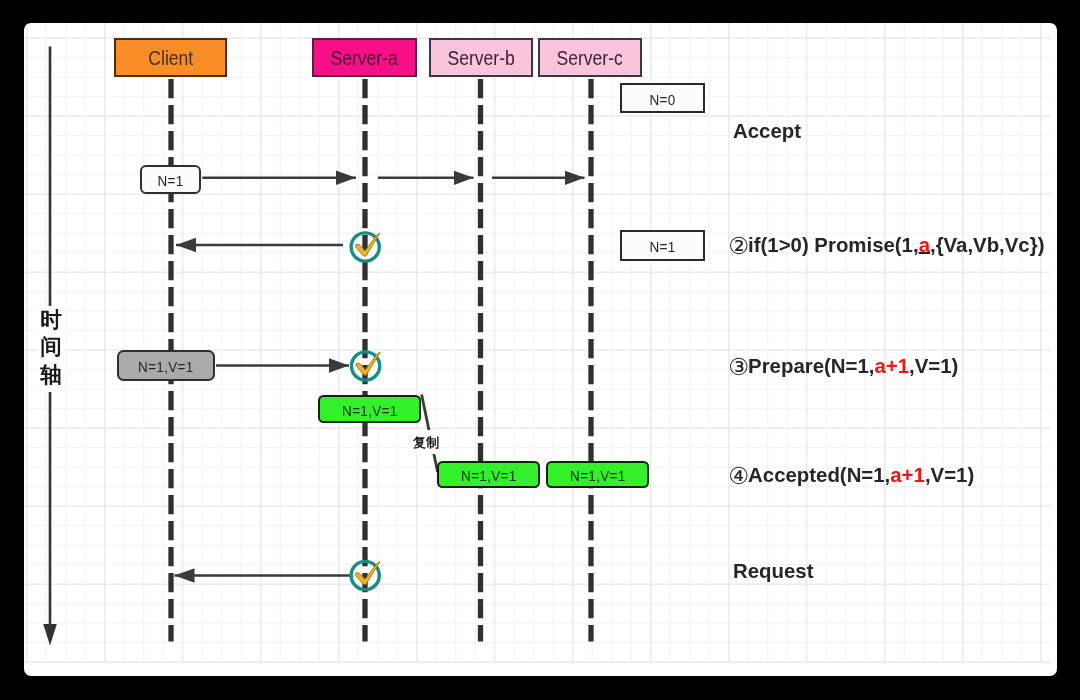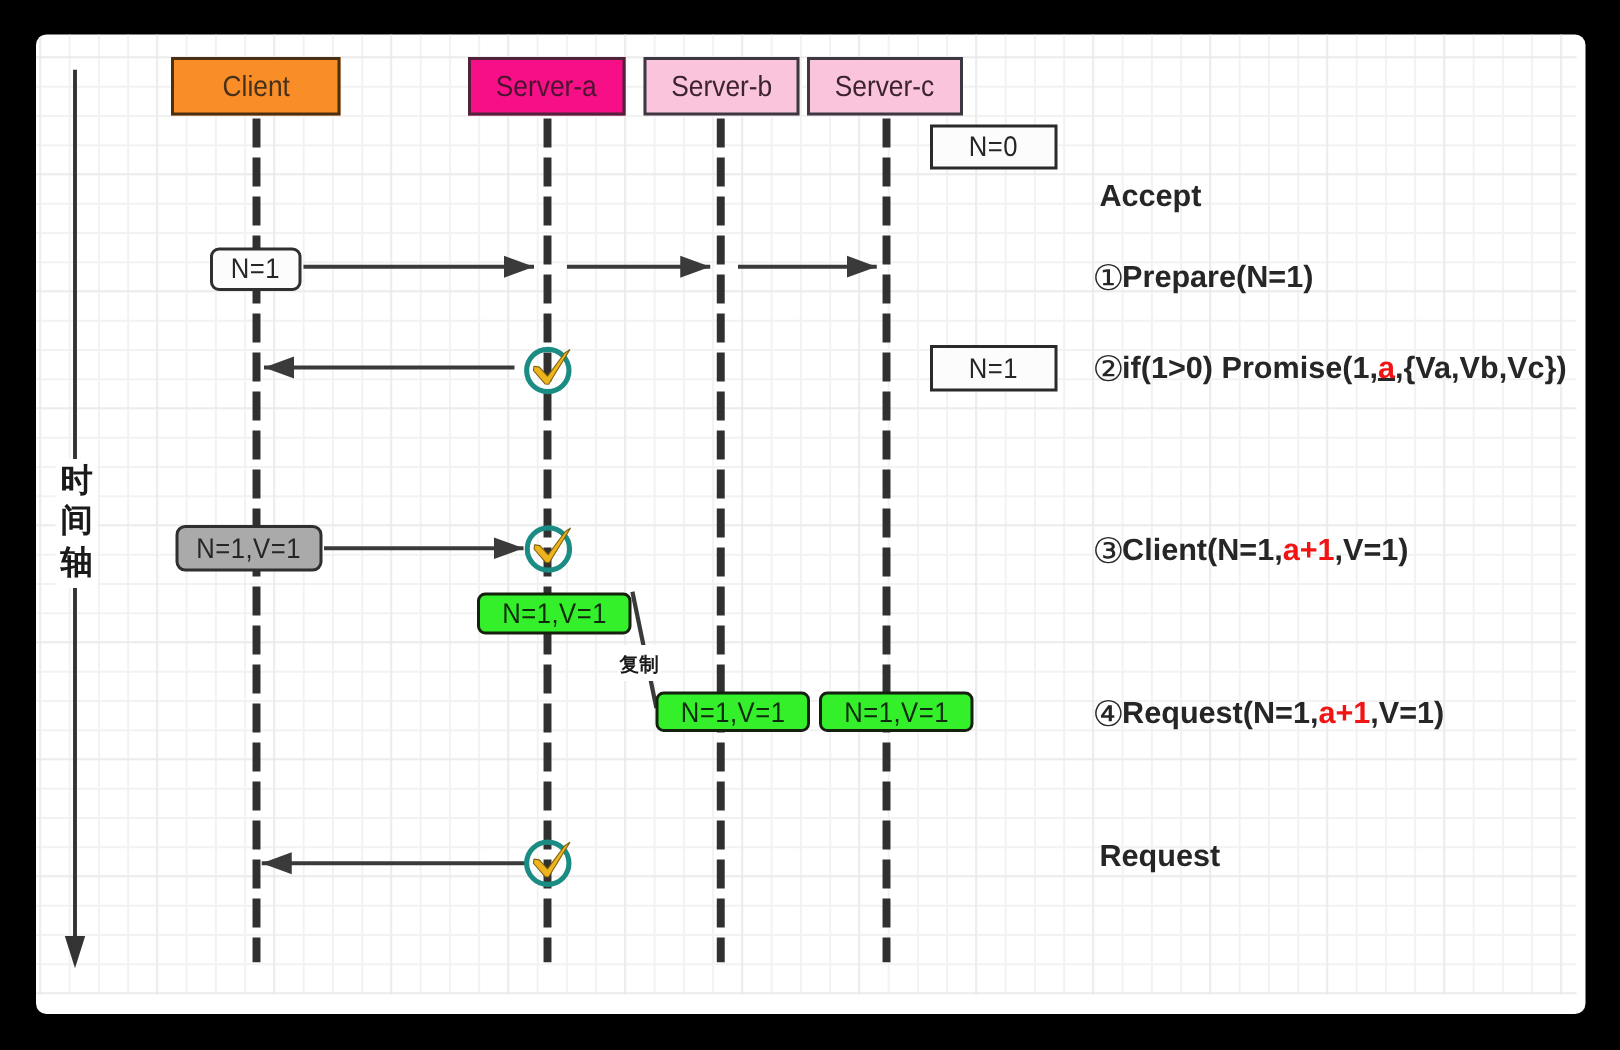--- a/index.html
+++ b/index.html
@@ -23,21 +23,21 @@
   .actor{position:absolute;box-sizing:border-box;border:2.2px solid #3d2b1f;
          display:flex;align-items:center;justify-content:center;
          font-size:19.4px;letter-spacing:0px;}
   .actor span{display:inline-block;transform:scaleX(0.905) translateY(1px);transform-origin:center;}
   .actor.client{border-color:#4a2f10;color:#46301a;}
   .actor.srv-a{border-color:#52223a;color:#4a1430;}
   .actor.srv-bc{border-color:#3d3742;color:#3b2330;}
 
   
   .vbox{position:absolute;box-sizing:border-box;display:flex;align-items:center;
-        justify-content:center;font-size:19px;color:#262626;background:#fcfcfc;
+        justify-content:center;font-size:15px;color:#262626;background:#fcfcfc;
         border:2.4px solid #2f2f2f;letter-spacing:0.35px;padding-top:2px;}
   .vbox span{display:inline-block;transform:scaleX(0.90) translateY(0.2px);transform-origin:center;}
   .vbox.round{border-radius:6px;border-width:2.8px;}
   .vbox.gray{background:#aaaaaa;border-radius:6.5px;border-width:2.8px;}
   .vbox.green{background:#33f02b;border-color:#15210f;border-radius:5.5px;border-width:2.7px;color:#0f2a0c;}
   .vbox.sq{border-width:2.7px;border-color:#2a2a2a;}
 
   
   .caption{position:absolute;font-weight:bold;color:#262626;
            font-size:20.4px;white-space:nowrap;letter-spacing:0px;line-height:24px;}
@@ -145,24 +145,23 @@
     <span>N=1,V=1</span>
   </div>
   <div class="vbox green" style="left:437px;top:461px;width:103px;height:27px;">
     <span>N=1,V=1</span>
   </div>
   <div class="vbox green" style="left:546px;top:461px;width:103px;height:27px;">
     <span>N=1,V=1</span>
   </div>
 
   <div class="caption" style="left:733px;top:119px;"><span>Accept</span></div>
-  <div class="caption" style="left:733.5px;top:171px;"><span class="cnum">①</span><span>Prepare(N=1)</span></div>
   <div class="caption" style="left:733.5px;top:232px;"><span class="cnum">②</span><span>if(1&gt;0) Promise(1,</span><span class="redu">a</span><span>,{Va,Vb,Vc})</span></div>
-  <div class="caption" style="left:733.5px;top:352.5px;"><span class="cnum">③</span><span>Client(N=1,</span><span class="red">a+1</span><span>,V=1)</span></div>
-  <div class="caption" style="left:733.5px;top:462px;"><span class="cnum">④</span><span>Request(N=1,</span><span class="red">a+1</span><span>,V=1)</span></div>
+  <div class="caption" style="left:733.5px;top:352.5px;"><span class="cnum">③</span><span>Prepare(N=1,</span><span class="red">a+1</span><span>,V=1)</span></div>
+  <div class="caption" style="left:733.5px;top:462px;"><span class="cnum">④</span><span>Accepted(N=1,</span><span class="red">a+1</span><span>,V=1)</span></div>
   <div class="caption" style="left:733px;top:558.5px;"><span>Request</span></div>
 
   <div id="axis-label">
       <span>时</span>
       <span>间</span>
       <span>轴</span>
     </div>
   <div id="copy-label">复制</div>
 </div>
 

